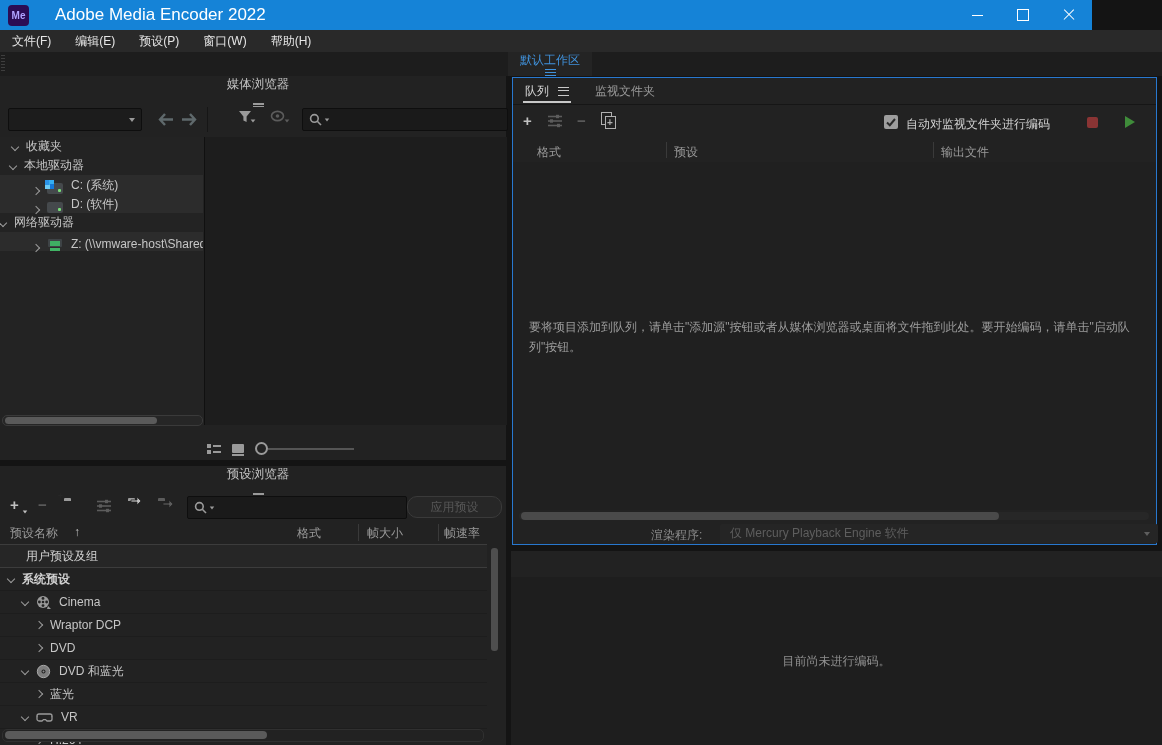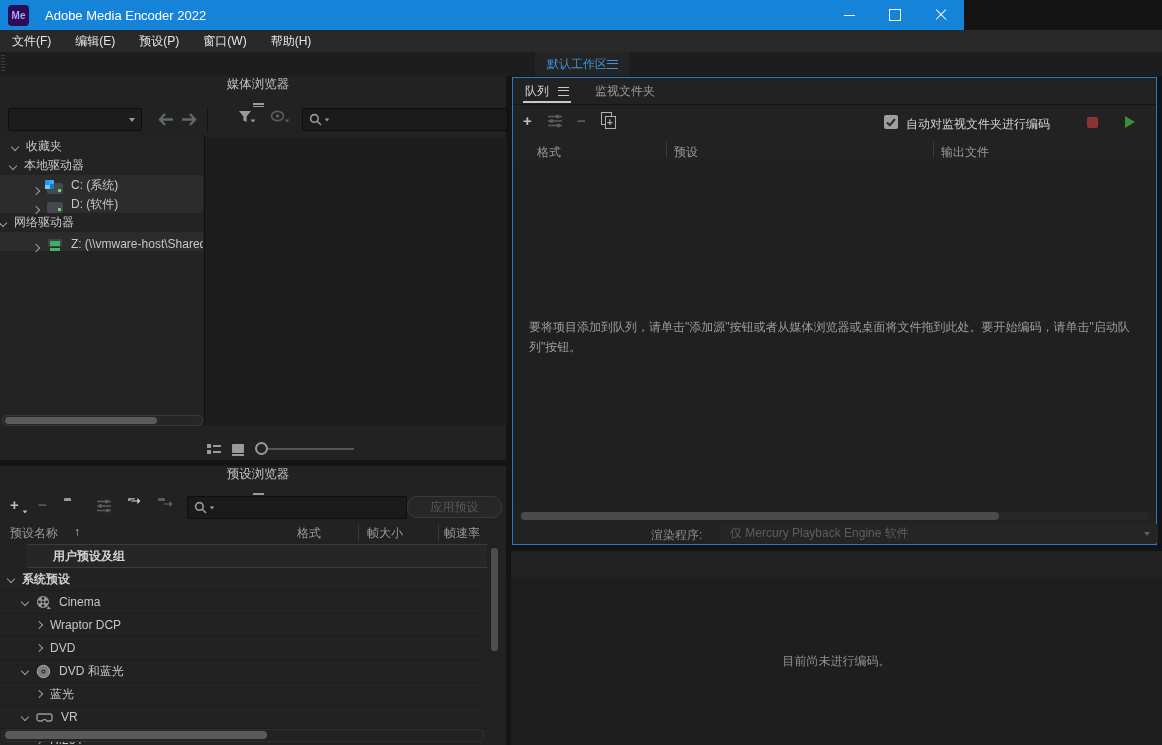--- a/index.html
+++ b/index.html
@@ -2,41 +2,41 @@
 <html><head>
 <meta charset="utf-8">
 <style>
   html,body{margin:0;padding:0;background:#0c0c0c;}
   .window{position:relative;width:1162px;height:745px;background:#141414;overflow:hidden;
           font-family:"Liberation Sans","DejaVu Sans",sans-serif;font-size:12px;color:#c8c8c8;
           -webkit-font-smoothing:antialiased;}
   .abs{position:absolute;}
 
   
-  .titlebar{left:0;top:0;width:964px;height:30px;background:#1583d7;color:#fff;display:flex;align-items:center;}
+  .titlebar{left:0;top:0;width:1092px;height:30px;background:#1583d7;color:#fff;display:flex;align-items:center;}
   .melogo{width:21px;height:21px;margin-left:8px;border-radius:4px;background:#2b0c55;color:#b0a2ff;
           font-size:10px;font-weight:bold;display:flex;align-items:center;justify-content:center;}
-  .apptitle{margin-left:16px;font-size:13px;}
+  .apptitle{margin-left:26px;font-size:17px;}
   .winctrls{margin-left:auto;display:flex;height:30px;}
   .wbtn{width:46px;height:30px;display:flex;align-items:center;justify-content:center;}
   .ic-min{width:11px;height:1px;background:#fff;}
   .ic-max{width:10px;height:10px;border:1px solid #fff;}
   .ic-close{position:relative;width:12px;height:12px;}
   .ic-close i{position:absolute;left:-1px;top:5px;width:14px;height:1.4px;background:#fff;}
   .ic-close i:first-child{transform:rotate(45deg);}
   .ic-close i:last-child{transform:rotate(-45deg);}
 
   
   .menubar{left:0;top:30px;width:1162px;height:22px;background:#292929;display:flex;align-items:center;color:#e6e6e6;}
   .menu-item{padding:0 12px;height:22px;display:flex;align-items:center;}
 
   
   .wsbar{left:0;top:52px;width:1162px;height:24px;background:#1d1d1d;}
   .grip{left:1px;top:3px;width:4px;height:18px;background:repeating-linear-gradient(#3e3e3e 0 1px,transparent 1px 3px);}
-  .wstab{left:535px;top:0;height:24px;padding:0 12px;background:#242424;color:#4092dc;display:flex;align-items:center;}
+  .wstab{left:508px;top:0;height:24px;padding:0 12px;background:#242424;color:#4092dc;display:flex;align-items:center;flex-direction:column;}
 
   
   .hamb{display:inline-block;width:11px;height:7px;border-top:1px solid currentColor;border-bottom:1px solid currentColor;position:relative;}
   .hamb::before{content:"";position:absolute;left:0;right:0;top:2px;border-top:1px solid currentColor;}
   .chev{display:inline-block;width:5px;height:5px;border-right:1.4px solid #9a9a9a;border-bottom:1.4px solid #9a9a9a;}
   .chev.down{transform:rotate(45deg);}
   .chev.right{transform:rotate(-45deg);}
   .caret{display:inline-block;width:0;height:0;border-left:3px solid transparent;border-right:3px solid transparent;border-top:4px solid currentColor;}
 
   
@@ -87,21 +87,21 @@
   .folder::before{content:"";position:absolute;left:0;top:-3px;width:7px;height:3px;background:#9a9a9a;border-radius:1px 1px 0 0;}
   .folder.dim2{background:#5c5c5c;}
   .folder.dim2::before{background:#5c5c5c;}
   .fold-badge{position:absolute;right:1px;bottom:0;font-size:9px;line-height:9px;color:#262626;font-weight:bold;}
   .apply-btn{position:absolute;border:1px solid #3a3a3a;background:#272727;color:#575757;border-radius:10px;
              display:flex;align-items:center;justify-content:center;}
   .pb-cols{position:absolute;left:0;top:56px;width:506px;height:21px;color:#9a9a9a;}
   .colsep{position:absolute;top:2px;width:1px;height:17px;background:#3a3a3a;}
   .ptree{position:absolute;left:0;top:78px;width:487px;}
   .prow{height:22px;display:flex;align-items:center;gap:8px;border-bottom:1px solid #1d1d1d;color:#c6c6c6;}
-  .prow.group0{background:#262626;border-top:1px solid #3c3c3c;border-bottom:1px solid #3c3c3c;font-weight:bold;color:#d2d2d2;margin-left:27px;}
+  .prow.group0{background:#262626;border-top:1px solid #3c3c3c;border-bottom:1px solid #3c3c3c;font-weight:normal;color:#d2d2d2;}
   .vscroll{position:absolute;width:7px;background:#4e4e4e;border-radius:3px;}
 
   
   .queue{left:512px;top:77px;width:643px;height:466px;border:1px solid #2878cf;background:#222222;}
   .qtabs{position:absolute;left:0;top:0;width:100%;height:26px;display:flex;align-items:center;border-bottom:1px solid #161616;}
   .qtab-active{display:flex;align-items:center;gap:9px;padding:0 12px;height:26px;color:#d6d6d6;position:relative;}
   .qtab-active::after{content:"";position:absolute;left:10px;right:10px;bottom:1px;height:2px;background:#c8c8c8;}
   .qtab{color:#9a9a9a;padding:0 14px;}
   .qtoolbar{position:absolute;left:0;top:26px;width:100%;height:36px;}
   .qcols{position:absolute;left:0;top:62px;width:100%;height:22px;color:#9a9a9a;}

